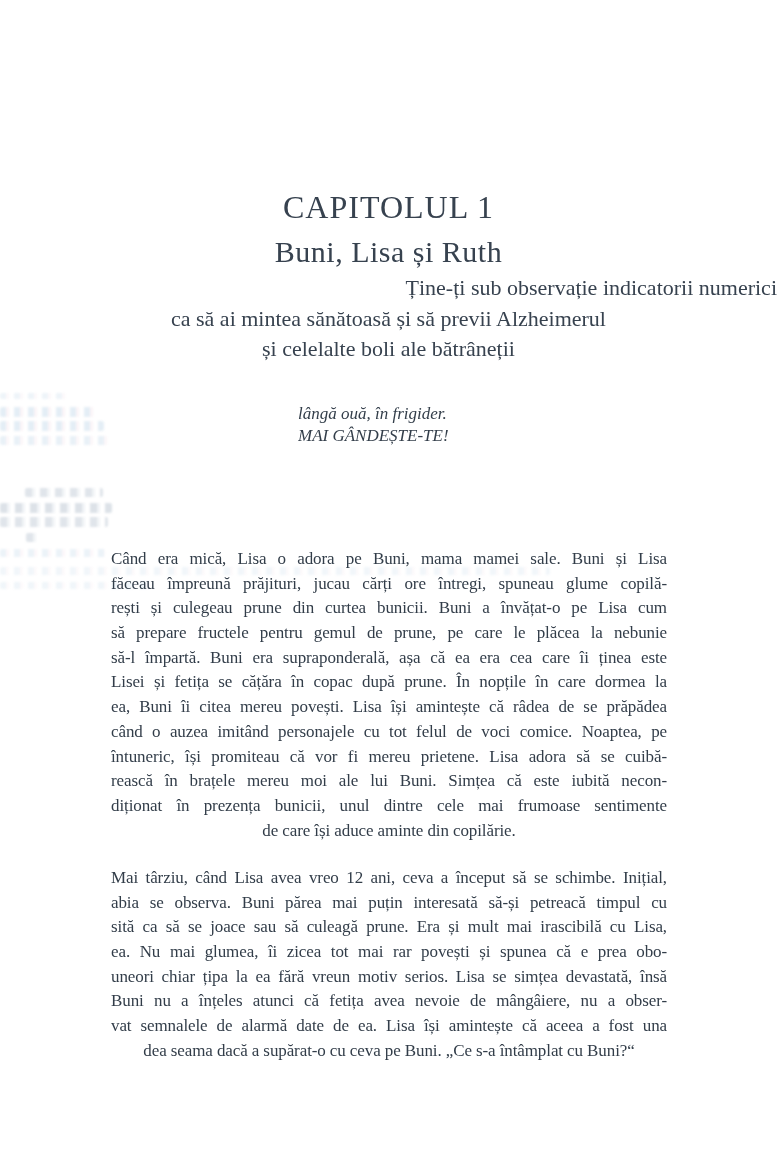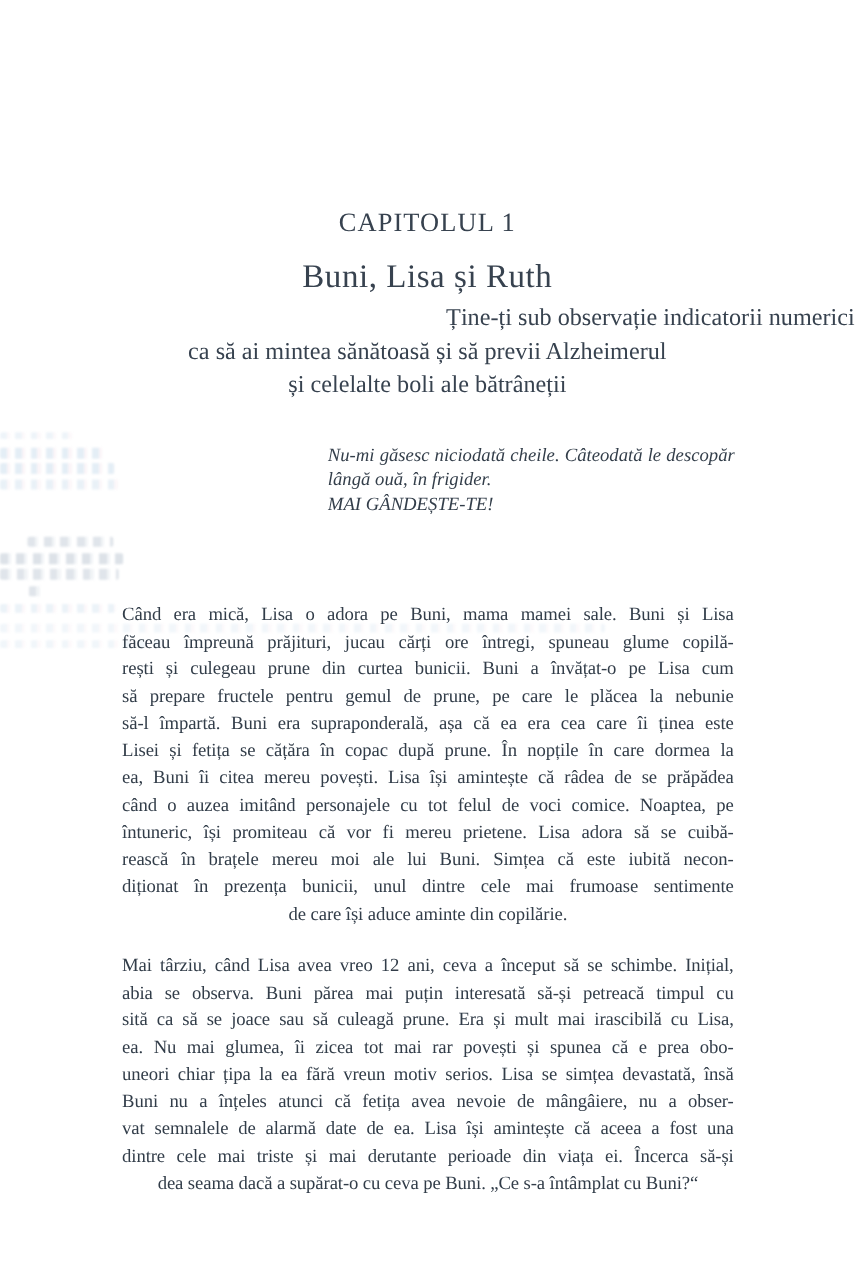--- a/index.html
+++ b/index.html
@@ -9,21 +9,21 @@
     height: 1161px;
     background: #ffffff;
     overflow: hidden;
     font-family: "Liberation Serif", "DejaVu Serif", serif;
     color: #37424f;
   }
   
   .kicker {
     position: absolute; top: 191px; left: 0; width: 777px;
     margin: 0; text-align: center; font-weight: 400;
-    font-size: 24px; line-height: 1; letter-spacing: 1px; color: #37424f;
+    font-size: 32px; line-height: 1; letter-spacing: 1px; color: #37424f;
   }
   .chapter-title {
     position: absolute; top: 237px; left: 0; width: 777px;
     margin: 0; text-align: center; font-weight: 400;
     font-size: 30px; line-height: 1; letter-spacing: 0.5px; color: #37424f;
   }
   .sub {
     position: absolute; left: 0; width: 777px;
     text-align: center; font-size: 22px; line-height: 1; color: #37424f;
   }
@@ -91,21 +91,20 @@
   <div class="art art-c2"></div>
   <div class="art art-c3"></div>
 
   <h1 class="kicker">CAPITOLUL 1</h1>
   <h2 class="chapter-title">Buni, Lisa și Ruth</h2>
   <div class="sub sub1">Ține-ți sub observație indicatorii numerici</div>
   <div class="sub sub2">ca să ai mintea sănătoasă și să previi Alzheimerul</div>
   <div class="sub sub3">și celelalte boli ale bătrâneții</div>
 
   <div class="epigraph">
-    <div class="eline jl">Nu-mi găsesc niciodată cheile. Câteodată le descopăr</div>
     <div class="eline">lângă ouă, în frigider.</div>
     <div class="eline">MAI GÂNDEȘTE-TE!</div>
   </div>
 
   <div class="para para-1">
     <div class="bline">Când era mică, Lisa o adora pe Buni, mama mamei sale. Buni și Lisa</div>
     <div class="bline">făceau împreună prăjituri, jucau cărți ore întregi, spuneau glume copilă-</div>
     <div class="bline">rești și culegeau prune din curtea bunicii. Buni a învățat-o pe Lisa cum</div>
     <div class="bline">să prepare fructele pentru gemul de prune, pe care le plăcea la nebunie</div>
     <div class="bline">să-l împartă. Buni era supraponderală, așa că ea era cea care îi ținea este</div>
@@ -119,17 +118,16 @@
   </div>
 
   <div class="para para-2">
     <div class="bline">Mai târziu, când Lisa avea vreo 12 ani, ceva a început să se schimbe. Inițial,</div>
     <div class="bline">abia se observa. Buni părea mai puțin interesată să-și petreacă timpul cu</div>
     <div class="bline">sită ca să se joace sau să culeagă prune. Era și mult mai irascibilă cu Lisa,</div>
     <div class="bline">ea. Nu mai glumea, îi zicea tot mai rar povești și spunea că e prea obo-</div>
     <div class="bline">uneori chiar țipa la ea fără vreun motiv serios. Lisa se simțea devastată, însă</div>
     <div class="bline">Buni nu a înțeles atunci că fetița avea nevoie de mângâiere, nu a obser-</div>
     <div class="bline">vat semnalele de alarmă date de ea. Lisa își amintește că aceea a fost una</div>
-    <div class="bline">dintre cele mai triste și mai derutante perioade din viața ei. Încerca să-și</div>
     <div class="bline last">dea seama dacă a supărat-o cu ceva pe Buni. „Ce s-a întâmplat cu Buni?“</div>
   </div>
 
 </div>
 
 </body></html>

